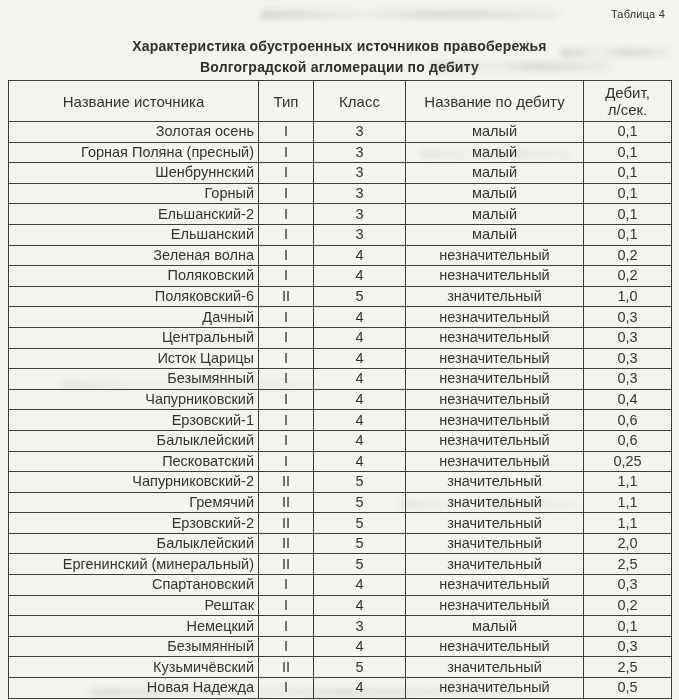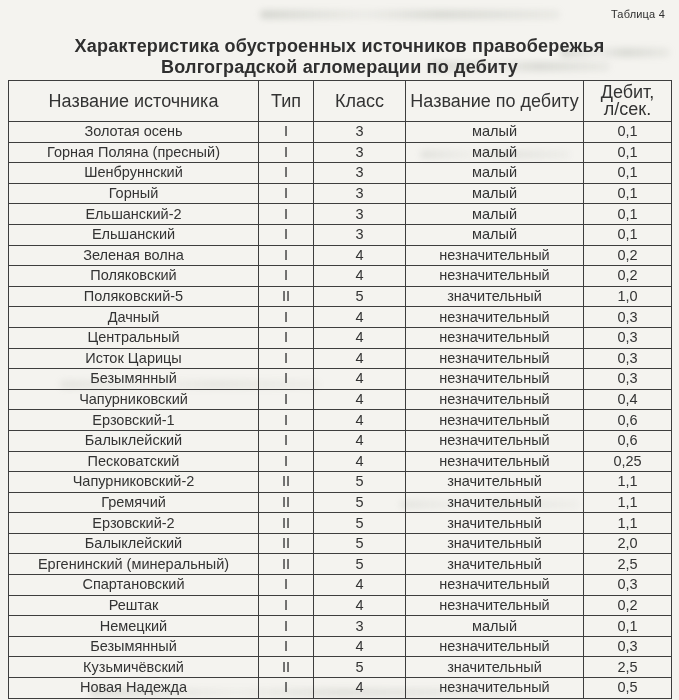--- a/index.html
+++ b/index.html
@@ -34,21 +34,21 @@
     position: absolute;
     top: 8px; right: 14px;
     font-size: 11px;
     letter-spacing: .2px;
   }
   .title {
     position: absolute;
     top: 36px; left: 0; right: 0;
     text-align: center;
     font-weight: bold;
-    font-size: 18px;
+    font-size: 14px;
     line-height: 21px;
     letter-spacing: .2px;
   }
 
   table.sources {
     position: absolute;
     top: 80px; left: 8px;
     width: 663px;
     border-collapse: collapse;
     table-layout: fixed;
@@ -57,32 +57,32 @@
   }
   table.sources th, table.sources td {
     border: 1.5px solid var(--border);
     padding: 0 4px;
     overflow: hidden;
     white-space: nowrap;
   }
   table.sources th {
     height: 40px;
     font-weight: normal;
-    font-size: 18px;
+    font-size: 15px;
     text-align: center;
     vertical-align: middle;
   }
   table.sources th.prewrap { white-space: pre-line; line-height: 17px; }
   table.sources td {
     height: 19.6px;
     line-height: 19px;
     text-align: center;
   }
   table.sources td:first-child {
-    text-align: center;
+    text-align: right;
   }
 </style>
 </head>
 <body>
 
 <div class="page">
 
   <div class="smudge" style="left:260px; top:10px;  width:300px;"></div>
   <div class="smudge" style="left:560px; top:48px;  width:110px;"></div>
   <div class="smudge" style="left:430px; top:62px;  width:180px;"></div>
@@ -167,21 +167,21 @@
           <td>0,2</td>
         </tr>
         <tr>
           <td>Поляковский</td>
           <td>I</td>
           <td>4</td>
           <td>незначительный</td>
           <td>0,2</td>
         </tr>
         <tr>
-          <td>Поляковский-5</td>
+          <td>Поляковский-6</td>
           <td>II</td>
           <td>5</td>
           <td>значительный</td>
           <td>1,0</td>
         </tr>
         <tr>
           <td>Дачный</td>
           <td>I</td>
           <td>4</td>
           <td>незначительный</td>

